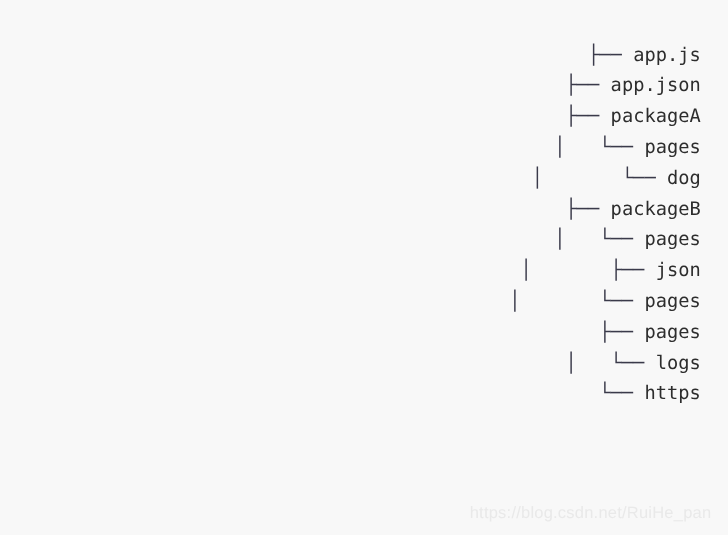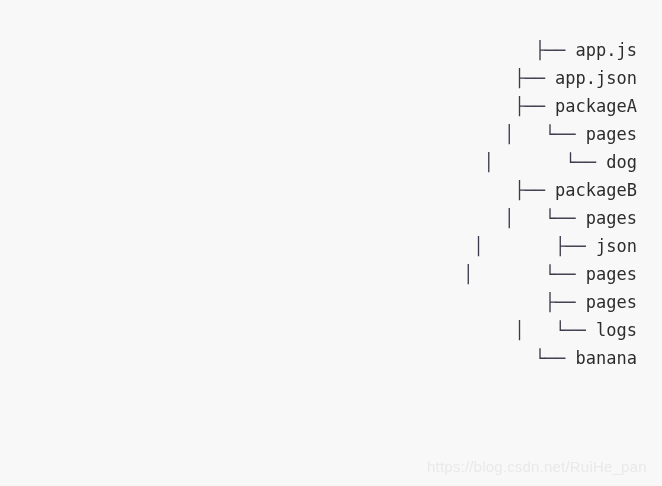--- a/index.html
+++ b/index.html
@@ -62,16 +62,16 @@
     <div class="tree-row"><span class="tree-prefix">├── </span><span class="tree-label">app.json</span></div>
     <div class="tree-row"><span class="tree-prefix">├── </span><span class="tree-label">packageA</span></div>
     <div class="tree-row"><span class="tree-prefix">│   └── </span><span class="tree-label">pages</span></div>
     <div class="tree-row"><span class="tree-prefix">│       └── </span><span class="tree-label">dog</span></div>
     <div class="tree-row"><span class="tree-prefix">├── </span><span class="tree-label">packageB</span></div>
     <div class="tree-row"><span class="tree-prefix">│   └── </span><span class="tree-label">pages</span></div>
     <div class="tree-row"><span class="tree-prefix">│       ├── </span><span class="tree-label">json</span></div>
     <div class="tree-row"><span class="tree-prefix">│       └── </span><span class="tree-label">pages</span></div>
     <div class="tree-row"><span class="tree-prefix">├── </span><span class="tree-label">pages</span></div>
     <div class="tree-row"><span class="tree-prefix">│   └── </span><span class="tree-label">logs</span></div>
-    <div class="tree-row"><span class="tree-prefix">└── </span><span class="tree-label">banana</span></div>
+    <div class="tree-row"><span class="tree-prefix">└── </span><span class="tree-label">https</span></div>
   </div>
 
 <div id="watermark">https://blog.csdn.net/RuiHe_pan</div>
 
 </body></html>

